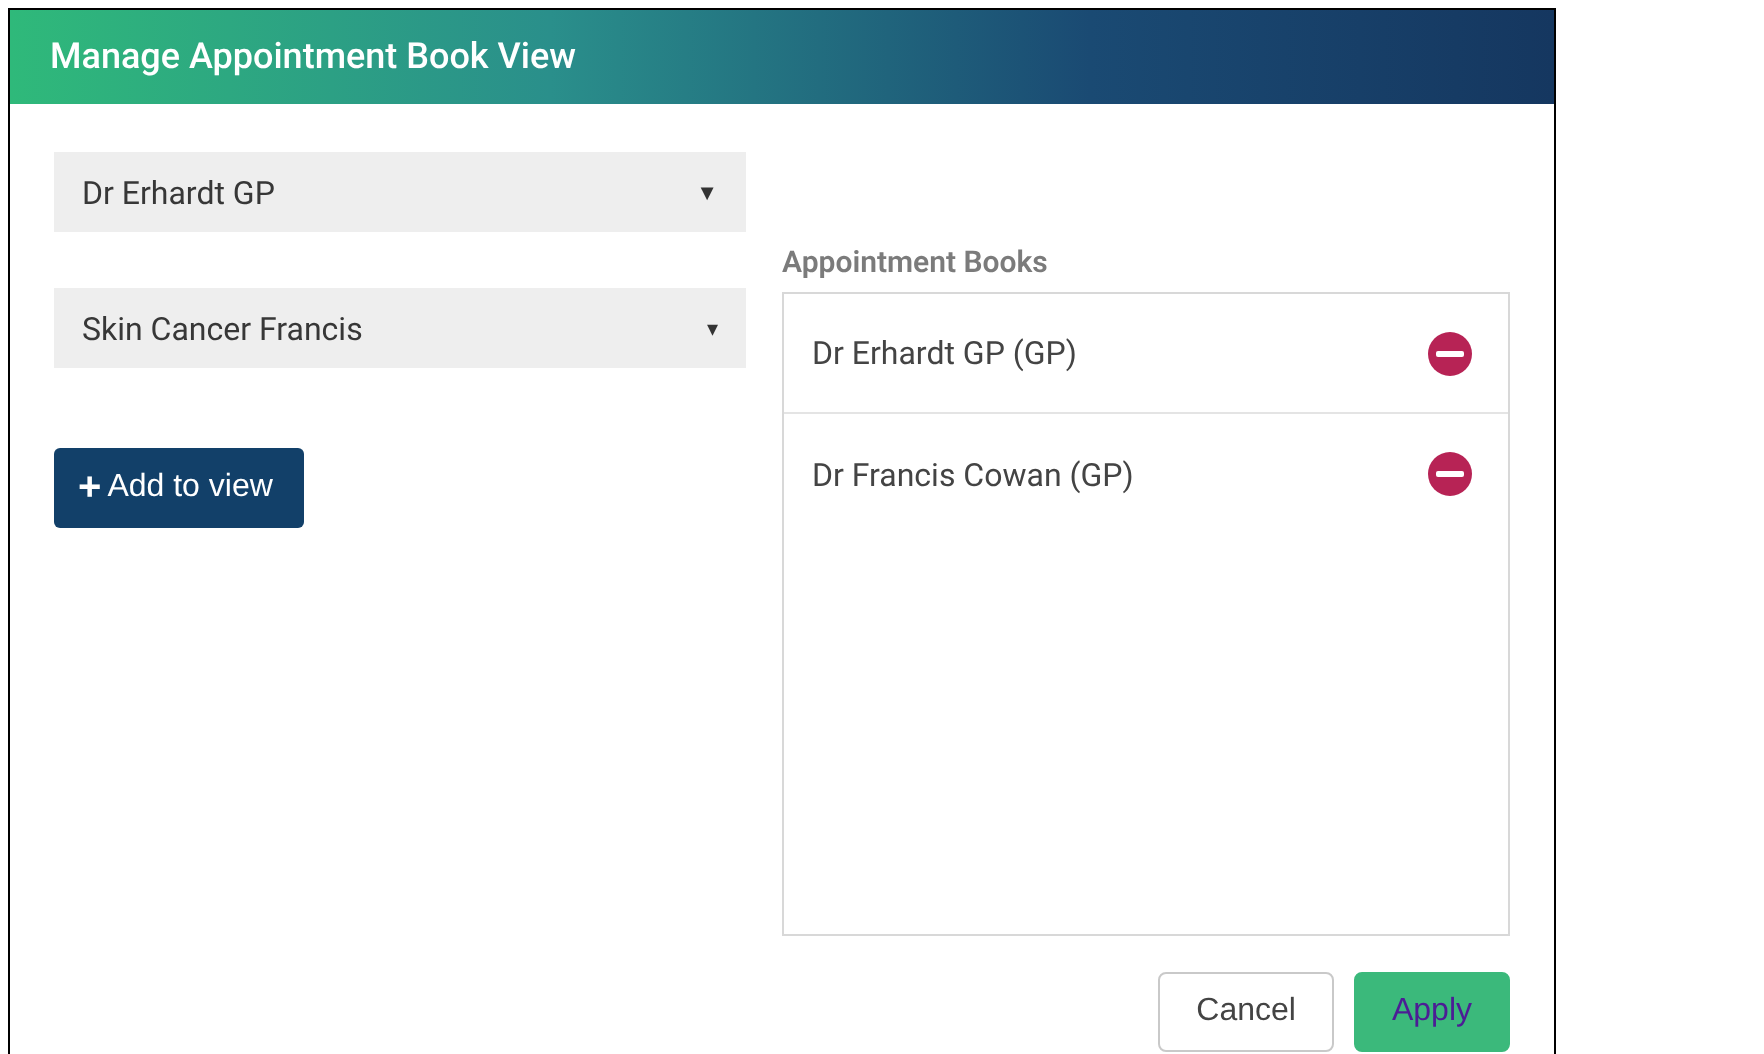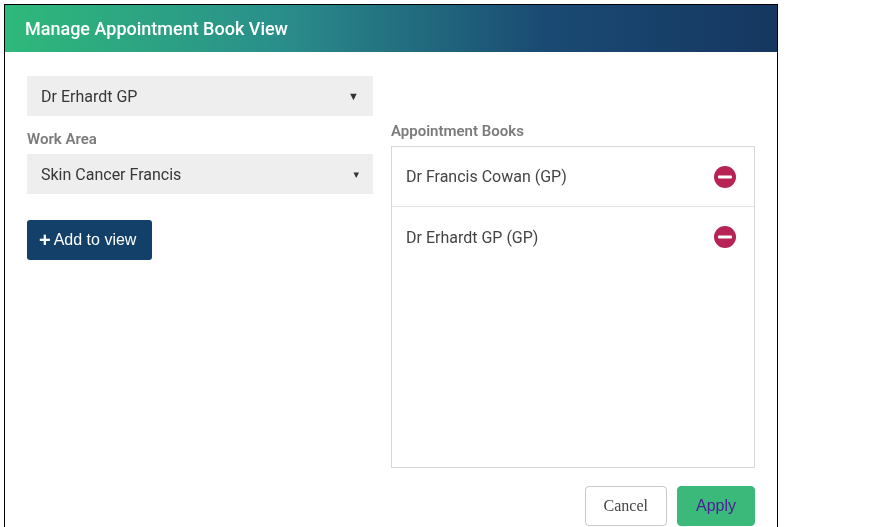--- a/index.html
+++ b/index.html
@@ -48,21 +48,21 @@
       height: 40px;
       background: #eeeeee;
       border: none;
       padding: 0 14px;
       display: flex;
       align-items: center;
       justify-content: space-between;
       font-size: 16px;
       color: #373737;
       cursor: pointer;
-      margin-bottom: 14px;
+      margin-bottom: 28px;
     }
     .select .caret {
       font-size: 11px;
       color: #333;
     }
     .add-btn {
       background: #124069;
       color: #fff;
       border: none;
       padding: 10px 16px 10px 12px;
@@ -125,21 +125,20 @@
     .footer button {
       padding: 10px 18px;
       font-size: 16px;
       border-radius: 4px;
       cursor: pointer;
     }
     .cancel-btn {
       background: #fff;
       border: 1px solid #c9c9c9;
       color: #444;
-      font-family: Liberation Serif, serif;
     }
     .apply-btn {
       background: #3bb97b;
       border: 1px solid #3bb97b;
       color: #4c1d95;
     }
   </style>
 </head>
 <body>
 
@@ -148,41 +147,40 @@
     <span>Manage Appointment Book View</span>
   </div>
 
   <div class="body">
     <div class="left-col">
       <div class="select">
         <span>Dr Erhardt GP</span>
         <span class="caret">▼</span>
       </div>
 
-      <div class="field-label">Work Area</div>
       <div class="select">
         <span>Skin Cancer Francis</span>
         <span class="caret">▾</span>
       </div>
 
       <button class="add-btn">
         <span class="plus-icon">+</span>
         <span>Add to view</span>
       </button>
     </div>
 
     <div class="right-col">
       <div class="field-label">Appointment Books</div>
       <div class="books-list">
         <div class="book-row">
-          <span>Dr Francis Cowan (GP)</span>
+          <span>Dr Erhardt GP (GP)</span>
           <span class="remove-icon"></span>
         </div>
         <div class="book-row">
-          <span>Dr Erhardt GP (GP)</span>
+          <span>Dr Francis Cowan (GP)</span>
           <span class="remove-icon"></span>
         </div>
       </div>
     </div>
   </div>
 
   <div class="footer">
     <button class="cancel-btn">
       <span>Cancel</span>
     </button>

